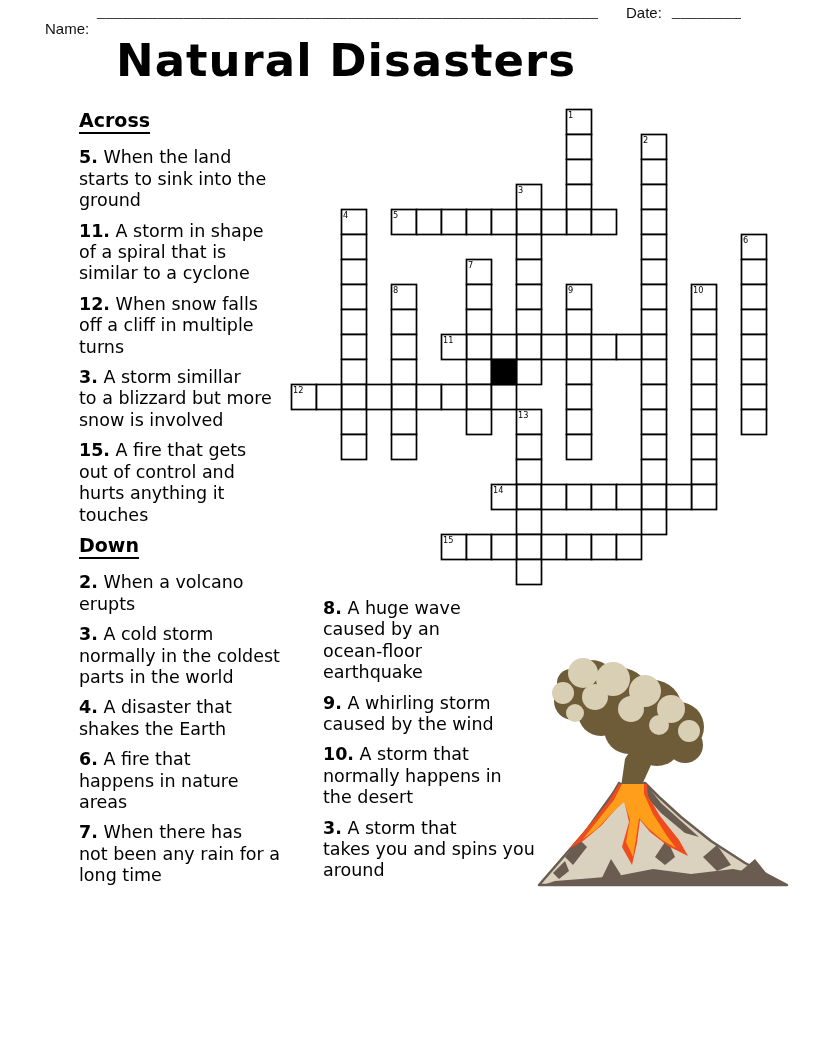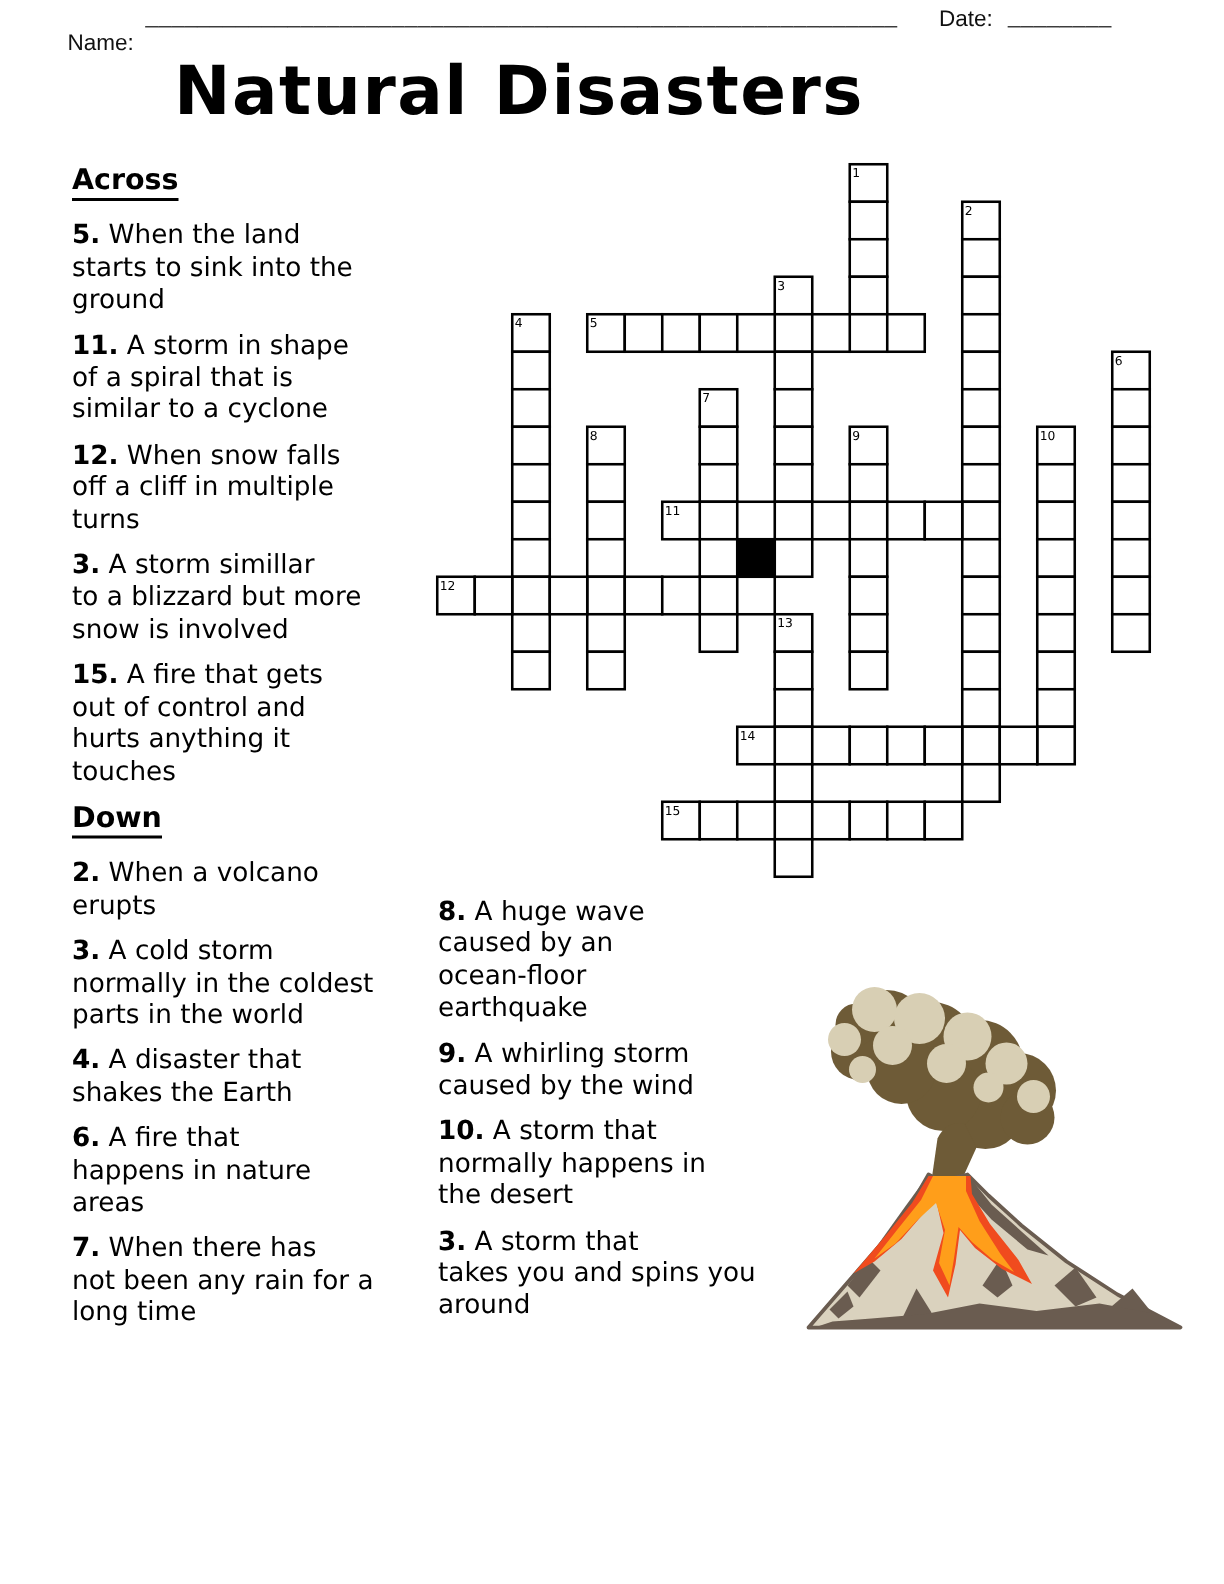--- a/index.html
+++ b/index.html
@@ -13,21 +13,21 @@
   .blank-line { position:absolute; font-family:"Liberation Sans", sans-serif; font-size:15px; color:#333;
                 letter-spacing:0.3px; white-space:nowrap; }
   #name-label { left:45px; top:20px; }
   #name-line  { left:97px; top:2px; }
   #date-label { left:626px; top:4px; }
   #date-line  { left:672px; top:2px; }
   
   .title { position:absolute; left:0; top:34px; width:692px; text-align:center;
            font-size:45px; font-weight:bold; letter-spacing:1px; }
   
-  .clue-col { position:absolute; font-size:17.5px; line-height:21.4px; }
+  .clue-col { position:absolute; font-size:17.5px; line-height:21.4px;margin-left:31px; }
   #clue-col-1 { left:48px; top:110px; width:245px; }
   #clue-col-2 { left:292px; top:598px; width:250px; }
   .clue-heading { display:inline-block; font-size:19px; font-weight:bold;
                   border-bottom:2px solid #000; padding-bottom:1px; margin-bottom:7px; }
   .clue-heading-wrap { margin-bottom:6px; }
   .clue { margin-bottom:9px; }
   .cnum { font-weight:bold; }
   
   #grid-svg { position:absolute; left:290px; top:108px; }
   

